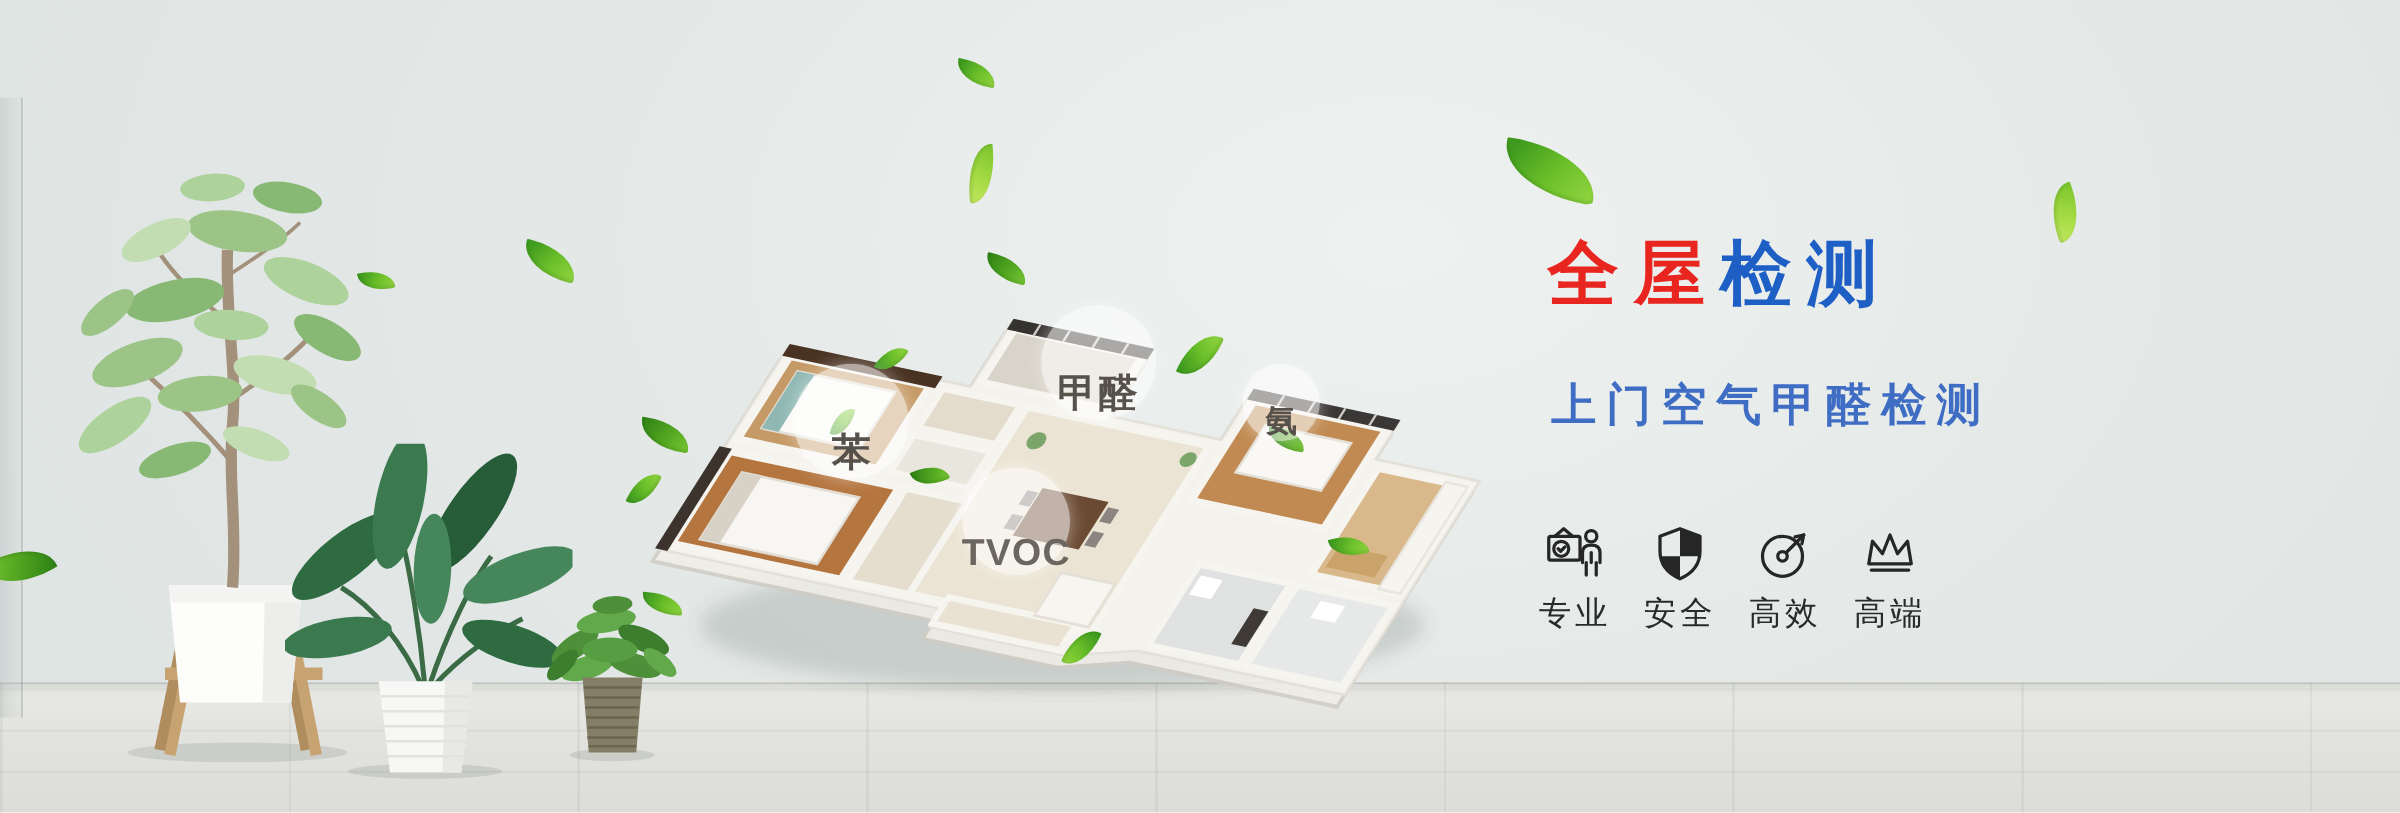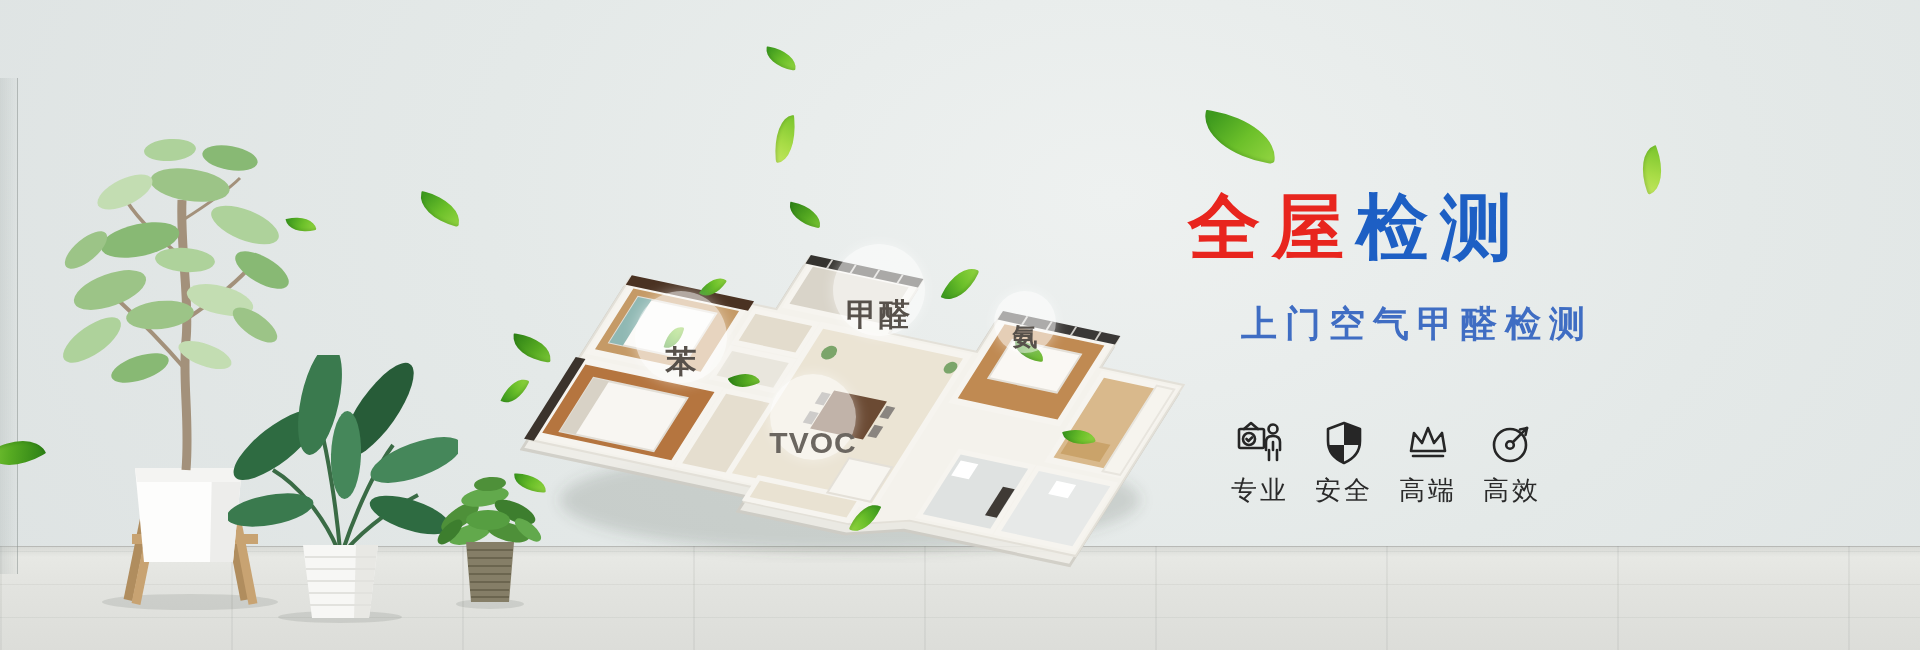--- a/index.html
+++ b/index.html
@@ -31,21 +31,21 @@
     box-shadow:inset 0 -2px 3px rgba(0,60,0,.15);}
   .leaf.light{background:linear-gradient(125deg,#7cc62e 5%,#a8dc46 60%,#c2e65f 100%);}
   .leaf.dark{background:linear-gradient(125deg,#2f8316 5%,#57ab22 60%,#7cc737 100%);}
   
   .bubble{position:absolute;border-radius:50%;
     background:rgba(255,255,255,.58);
     box-shadow:0 0 14px rgba(255,255,255,.45);
     display:flex;align-items:flex-end;justify-content:center;
     color:#57514b;font-weight:bold;}
   
-  .title{position:absolute;left:1188px;top:190px;font-size:72px;font-weight:bold;
+  .title{position:absolute;left:1238px;top:190px;font-size:57px;font-weight:bold;
     letter-spacing:12px;line-height:1.05;white-space:nowrap;}
   .subtitle{position:absolute;left:1241px;top:300px;font-size:36px;font-weight:700;
     letter-spacing:8px;white-space:nowrap;}
   .features{position:absolute;left:1224px;top:420px;display:flex;gap:12px;}
   .feature{width:72px;display:flex;flex-direction:column;align-items:center;}
   .feature svg{width:46px;height:46px;}
   .feature .flabel{margin-top:7px;font-size:26px;letter-spacing:3px;color:#2a2a2a;white-space:nowrap;}
   .ficon{stroke:#262626;stroke-width:2.6;fill:none;stroke-linejoin:round;stroke-linecap:round;}
 </style>
 </head>
@@ -267,32 +267,32 @@
         <path class="ficon" d="M23 3 L39 9 V21 Q39 36 23 43 Q7 36 7 21 V9 Z"></path>
         <path d="M23 3 L39 9 V21 Q39 23 38.6 25 L23 25 Z" fill="#262626"></path>
         <path d="M23 25 L38.6 25 Q36 36 23 43 Z" fill="none"></path>
         <path d="M7.4 25 L23 25 V43 Q10 36 7.4 25 Z" fill="#262626"></path>
       </svg>
       <div class="flabel">安全</div>
     </div>
     <div class="feature">
       <svg viewBox="0 0 46 46">
         <g class="ficon">
-          <path d="M6 31 L9 13 L17 23 L23 8 L29 23 L37 13 L40 31 Z"></path>
-          <path d="M8 36 L38 36"></path>
-        </g>
-      </svg>
-      <div class="flabel">高端</div>
-    </div>
-    <div class="feature">
-      <svg viewBox="0 0 46 46">
-        <g class="ficon">
           <circle cx="21" cy="25" r="16"></circle>
           <circle cx="21" cy="25" r="3.8"></circle>
           <path d="M24 22 L38 8"></path>
           <path d="M38 8 l-7 1.5 M38 8 l-1.5 7"></path>
         </g>
       </svg>
       <div class="flabel">高效</div>
     </div>
+    <div class="feature">
+      <svg viewBox="0 0 46 46">
+        <g class="ficon">
+          <path d="M6 31 L9 13 L17 23 L23 8 L29 23 L37 13 L40 31 Z"></path>
+          <path d="M8 36 L38 36"></path>
+        </g>
+      </svg>
+      <div class="flabel">高端</div>
+    </div>
   </div>
 
 </div>
 
 </body></html>

